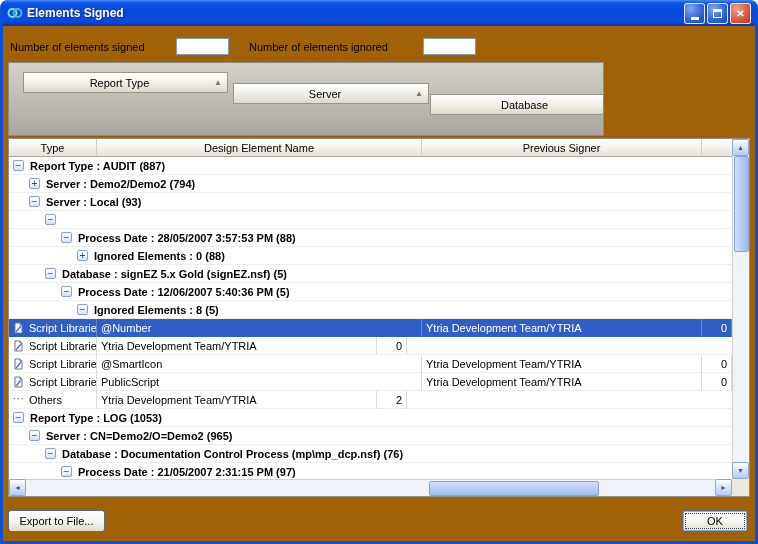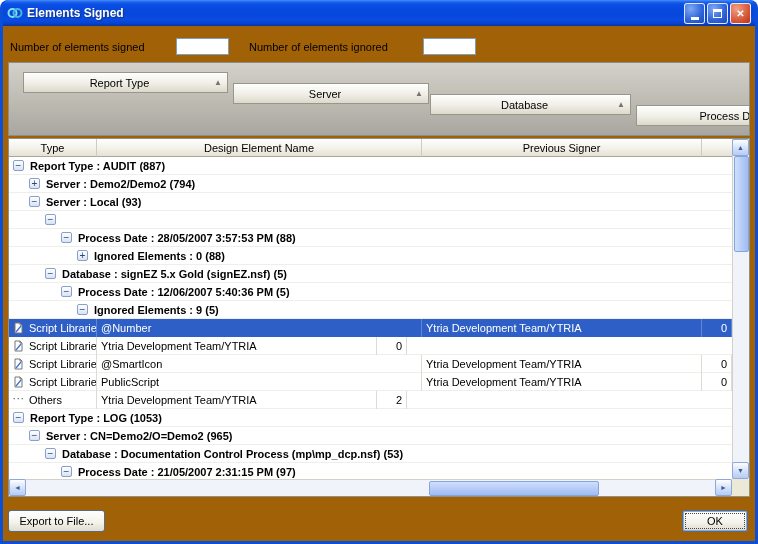--- a/index.html
+++ b/index.html
@@ -20,21 +20,21 @@
 
   .client{position:relative;width:752px;height:515px;background:#a16207}
 
   .lbl{position:absolute;white-space:nowrap}
   .lbl-signed{left:7px;top:15px}
   .lbl-ignored{left:246px;top:15px}
   .count-box{position:absolute;width:53px;height:17px;border:1px solid #7F9DB9;background:#fff;font:inherit;padding:0 2px}
   .in-signed{left:173px;top:12px}
   .in-ignored{left:420px;top:12px}
 
-  .gpanel{position:absolute;left:5px;top:36px;width:742px;height:74px;border:1px solid #8E8C84;
+  .gpanel{position:absolute;left:5px;top:36px;width:596px;height:74px;border:1px solid #8E8C84;
     background:linear-gradient(180deg,#D4D1CA 0%,#BBB8B0 60%,#A9A6A0 100%);overflow:hidden}
   .gbtn{position:absolute;height:21px;border:1px solid #98958B;
     background:linear-gradient(180deg,#FEFEFD,#F0EEE6 55%,#DCD8CB);
     display:flex;align-items:center;justify-content:center;padding:0 18px 0 6px;white-space:nowrap;cursor:default;
     box-shadow:inset 0 1px 0 #fff}
   .gbtn .sort{position:absolute;right:5px;top:6px;font-size:8px;color:#77756A;line-height:1}
   .gb1{left:14px;top:9px;width:205px}
   .gb2{left:224px;top:20px;width:196px}
   .gb3{left:421px;top:31px;width:201px}
   .gb4{left:627px;top:42px;width:205px}
@@ -176,21 +176,21 @@
             <span class="glabel">Database : signEZ 5.x Gold (signEZ.nsf) (5)</span>
           </div>
           <div class="row group">
             <span class="indent" style="width: 52px;"></span>
             <span class="expander">−</span>
             <span class="glabel">Process Date : 12/06/2007 5:40:36 PM (5)</span>
           </div>
           <div class="row group">
             <span class="indent" style="width: 68px;"></span>
             <span class="expander">−</span>
-            <span class="glabel">Ignored Elements : 9 (5)</span>
+            <span class="glabel">Ignored Elements : 8 (5)</span>
           </div>
           <div class="row data selected">
             <span class="cell c-type">
               <span class="rowicon">
                 <svg width="11" height="12" viewBox="0 0 11 12">
                   <path d="M2 1h5l2 2v8H2z" fill="#fff" stroke="#777" stroke-width="1"></path>
                   <path d="M7 1v2h2" fill="none" stroke="#777" stroke-width="1"></path>
                   <path d="M8 4L3 10" stroke="#3B6FD4" stroke-width="1.2"></path>
                 </svg>
               </span>
@@ -258,21 +258,21 @@
             <span class="glabel">Report Type : LOG (1053)</span>
           </div>
           <div class="row group">
             <span class="indent" style="width: 20px;"></span>
             <span class="expander">−</span>
             <span class="glabel">Server : CN=Demo2/O=Demo2 (965)</span>
           </div>
           <div class="row group">
             <span class="indent" style="width: 36px;"></span>
             <span class="expander">−</span>
-            <span class="glabel">Database : Documentation Control Process (mp\mp_dcp.nsf) (53)</span>
+            <span class="glabel">Database : Documentation Control Process (mp\mp_dcp.nsf) (76)</span>
           </div>
           <div class="row group">
             <span class="indent" style="width: 52px;"></span>
             <span class="expander">−</span>
             <span class="glabel">Process Date : 21/05/2007 2:31:15 PM (97)</span>
           </div>
         </div>
 
       <div class="vscroll">
         <div class="sbtn sb-up">

